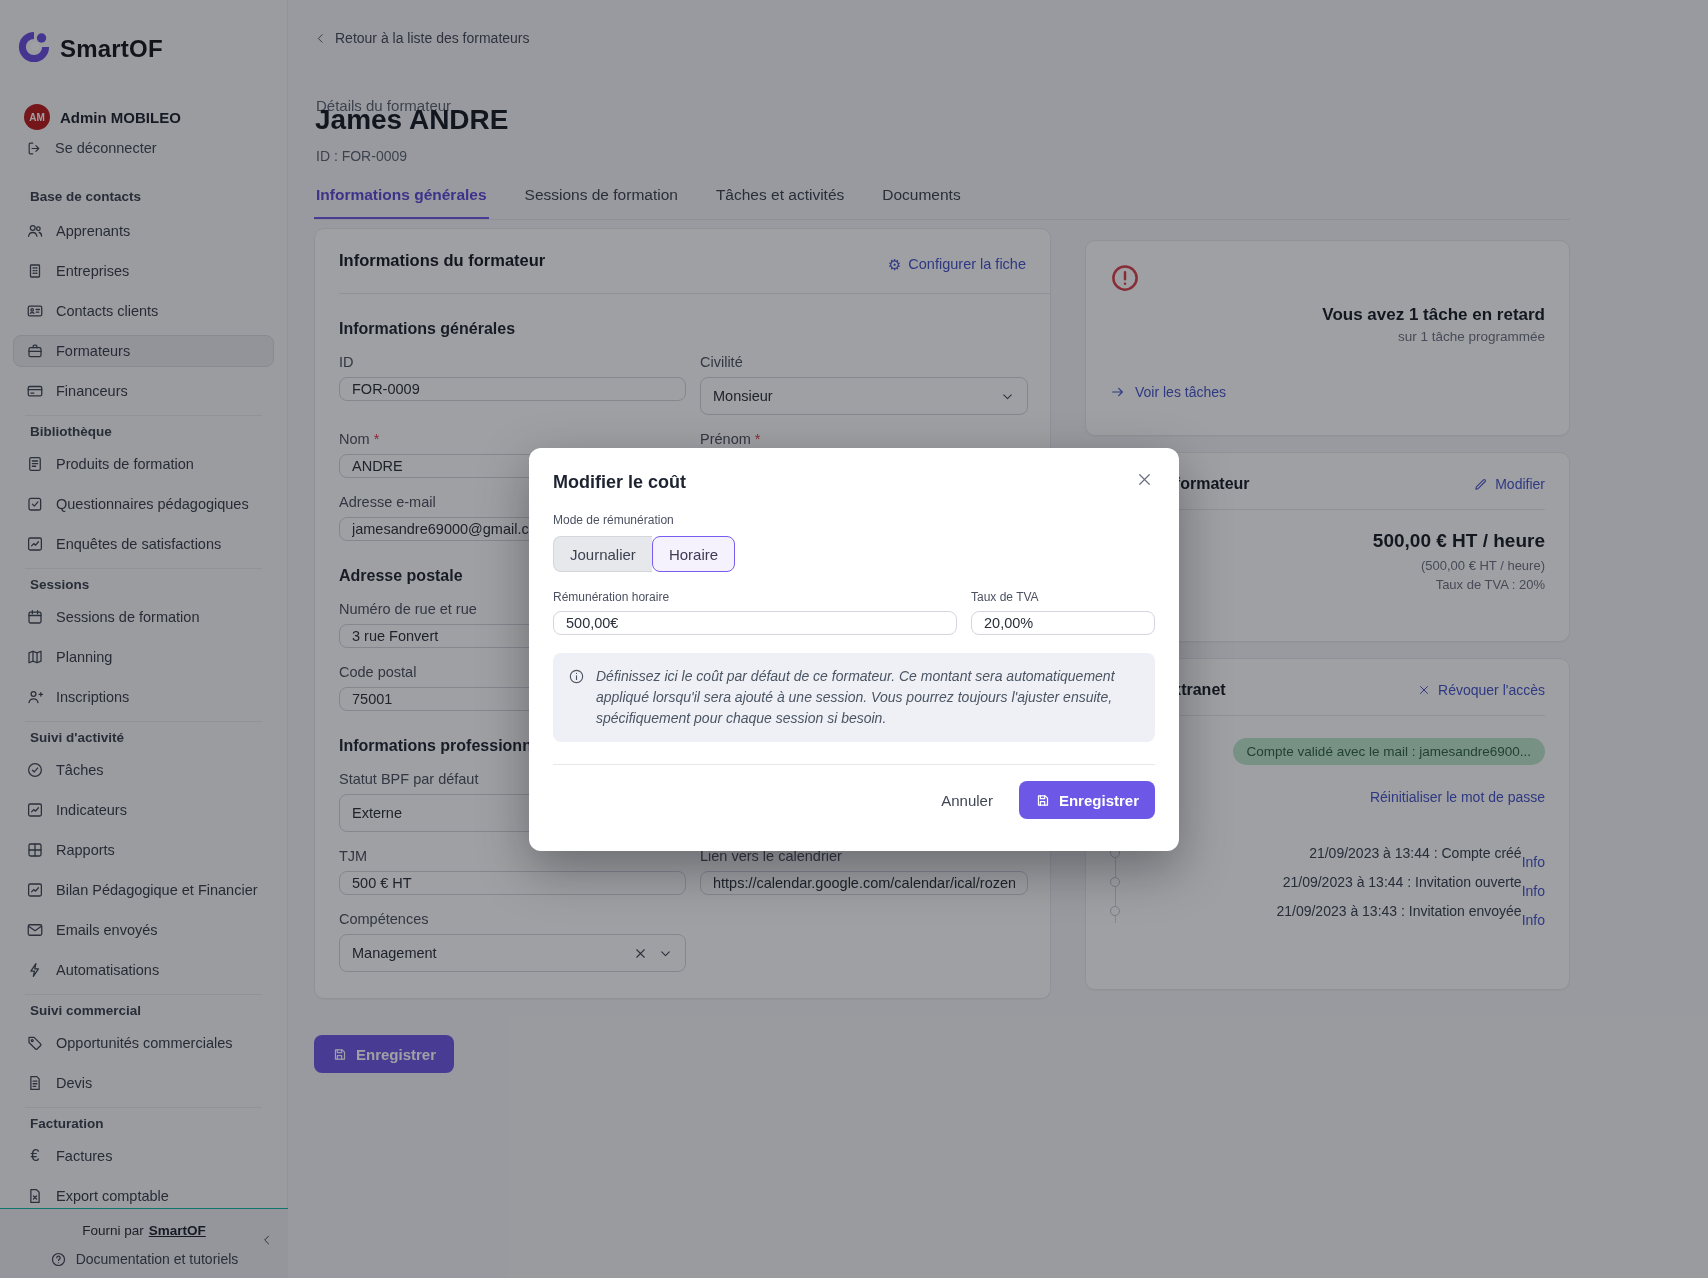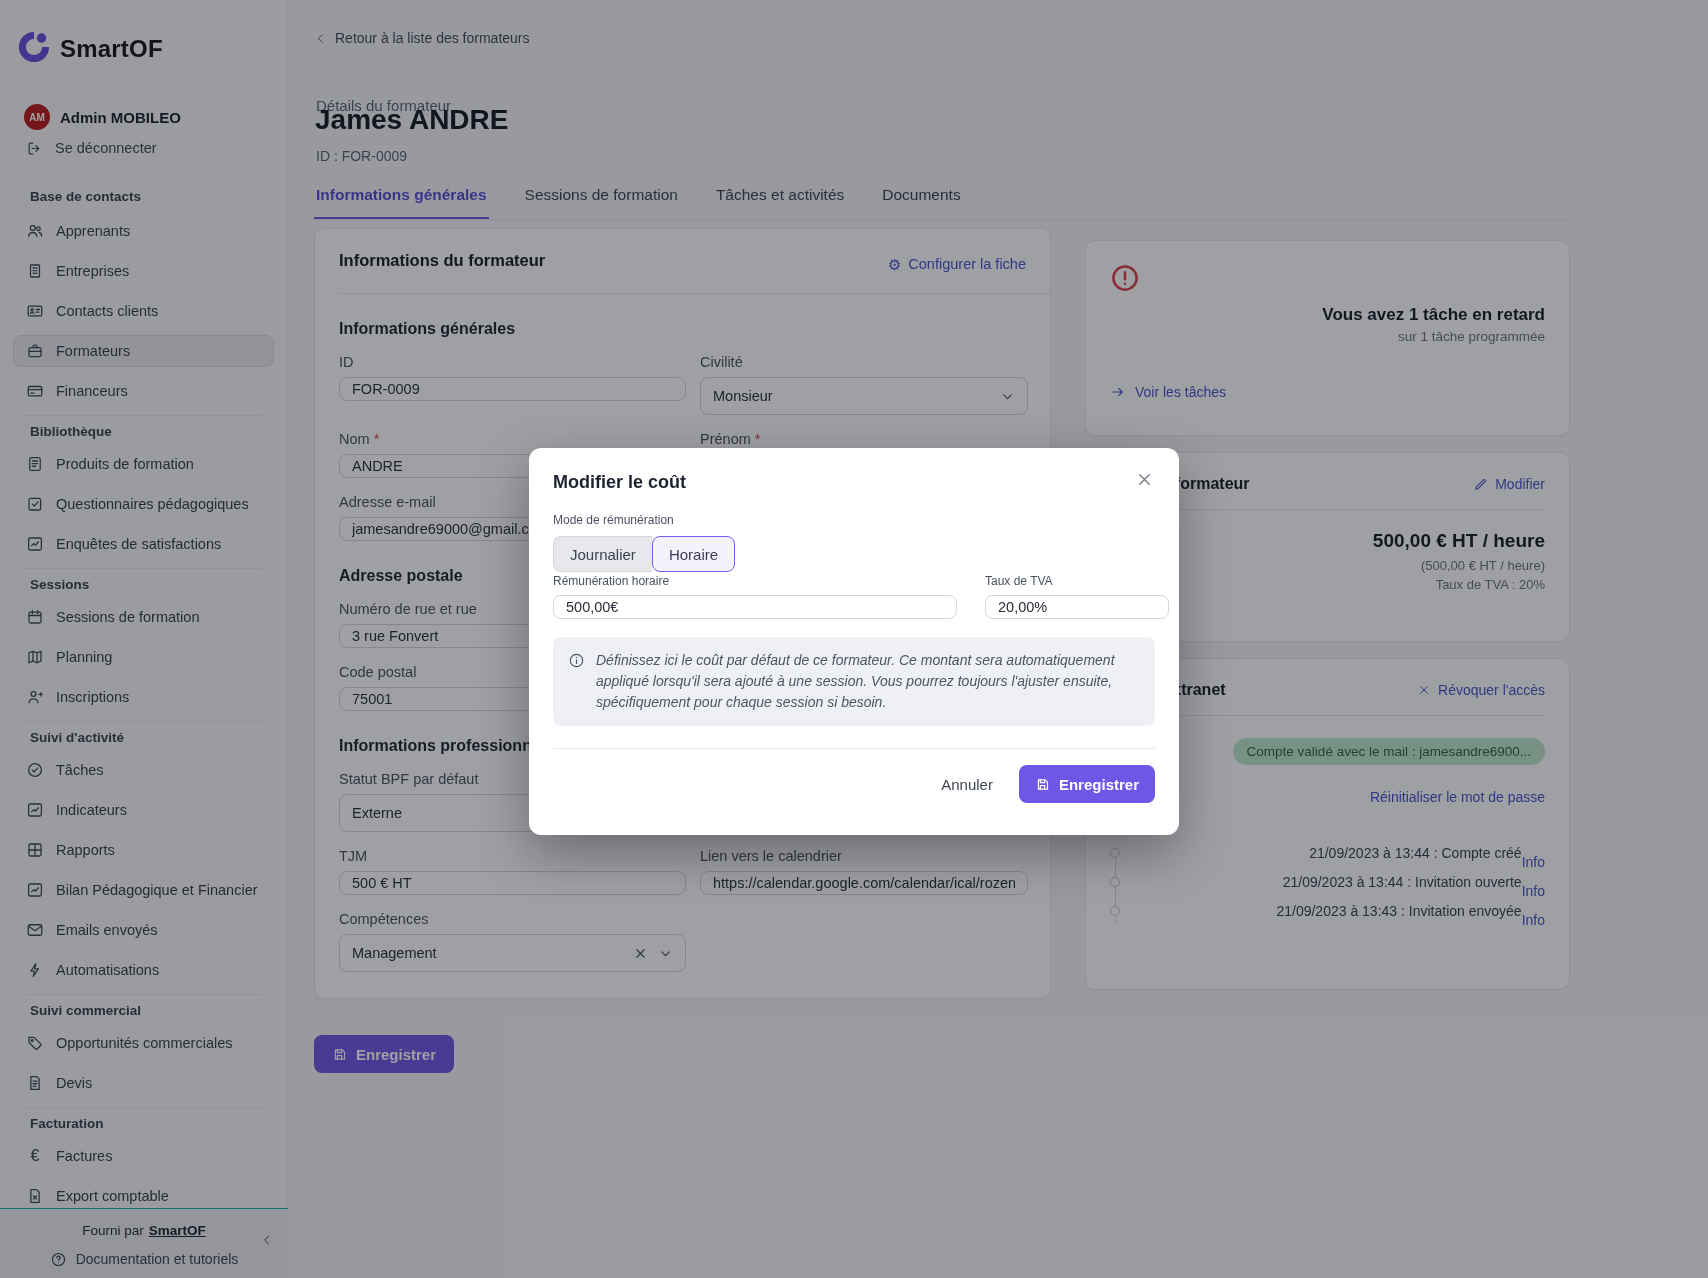--- a/index.html
+++ b/index.html
@@ -90,21 +90,21 @@
   #overlay{position:absolute;inset:0;background:rgba(16,18,26,.40);z-index:40;}
   #modal{position:absolute;left:529px;top:448px;width:650px;z-index:50;background:#fff;border-radius:12px;box-shadow:0 18px 50px rgba(10,12,20,.35);padding:24px 24px 32px 24px;box-sizing:border-box;}
   .m-head{display:flex;align-items:flex-start;justify-content:space-between;}
   .m-title{font-size:18px;font-weight:700;color:#1d2330;}
   .m-close{color:#6b7280;width:20px;height:20px;margin-top:-2px;}
   .m-label{font-size:12px;color:#4a5160;margin-top:20px;}
   .seg{display:inline-flex;margin-top:9px;border-radius:8px;}
   .seg-btn{height:36px;display:flex;align-items:center;justify-content:center;padding:0 16px;font-size:15px;box-sizing:border-box;}
   .seg-btn.off{background:#e7e8ec;border:1px solid #d4d6dd;border-right:none;border-radius:8px 0 0 8px;color:#3c4250;}
   .seg-btn.on{background:#f5f2fd;border:1.5px solid #7a5cf0;border-radius:8px;color:#3f3a55;}
-  .m-fields{display:grid;grid-template-columns:404px 184px;column-gap:28px;margin-top:2px;}
+  .m-fields{display:grid;grid-template-columns:404px 184px;column-gap:14px;margin-top:18px;}
   .m-info{display:flex;gap:11px;background:#eef0f5;border-radius:8px;padding:13px 15px;margin-top:18px;color:#4b5563;}
   .m-info .txt{font-size:14px;font-style:italic;line-height:1.5;}
   .m-info .iic{color:#4b5563;flex:none;margin-top:2px;}
   .m-div{height:1px;background:#e7e8ec;margin-top:22px;}
   .m-foot{display:flex;align-items:center;justify-content:flex-end;gap:26px;margin-top:16px;}
   .m-cancel{font-size:15px;color:#3f4654;}
   .m-save{height:38px;padding:0 16px;border-radius:8px;background:#6d57e6;color:#fff;display:flex;align-items:center;gap:9px;font-size:15px;font-weight:700;}
 </style>
 </head>
 <body>

